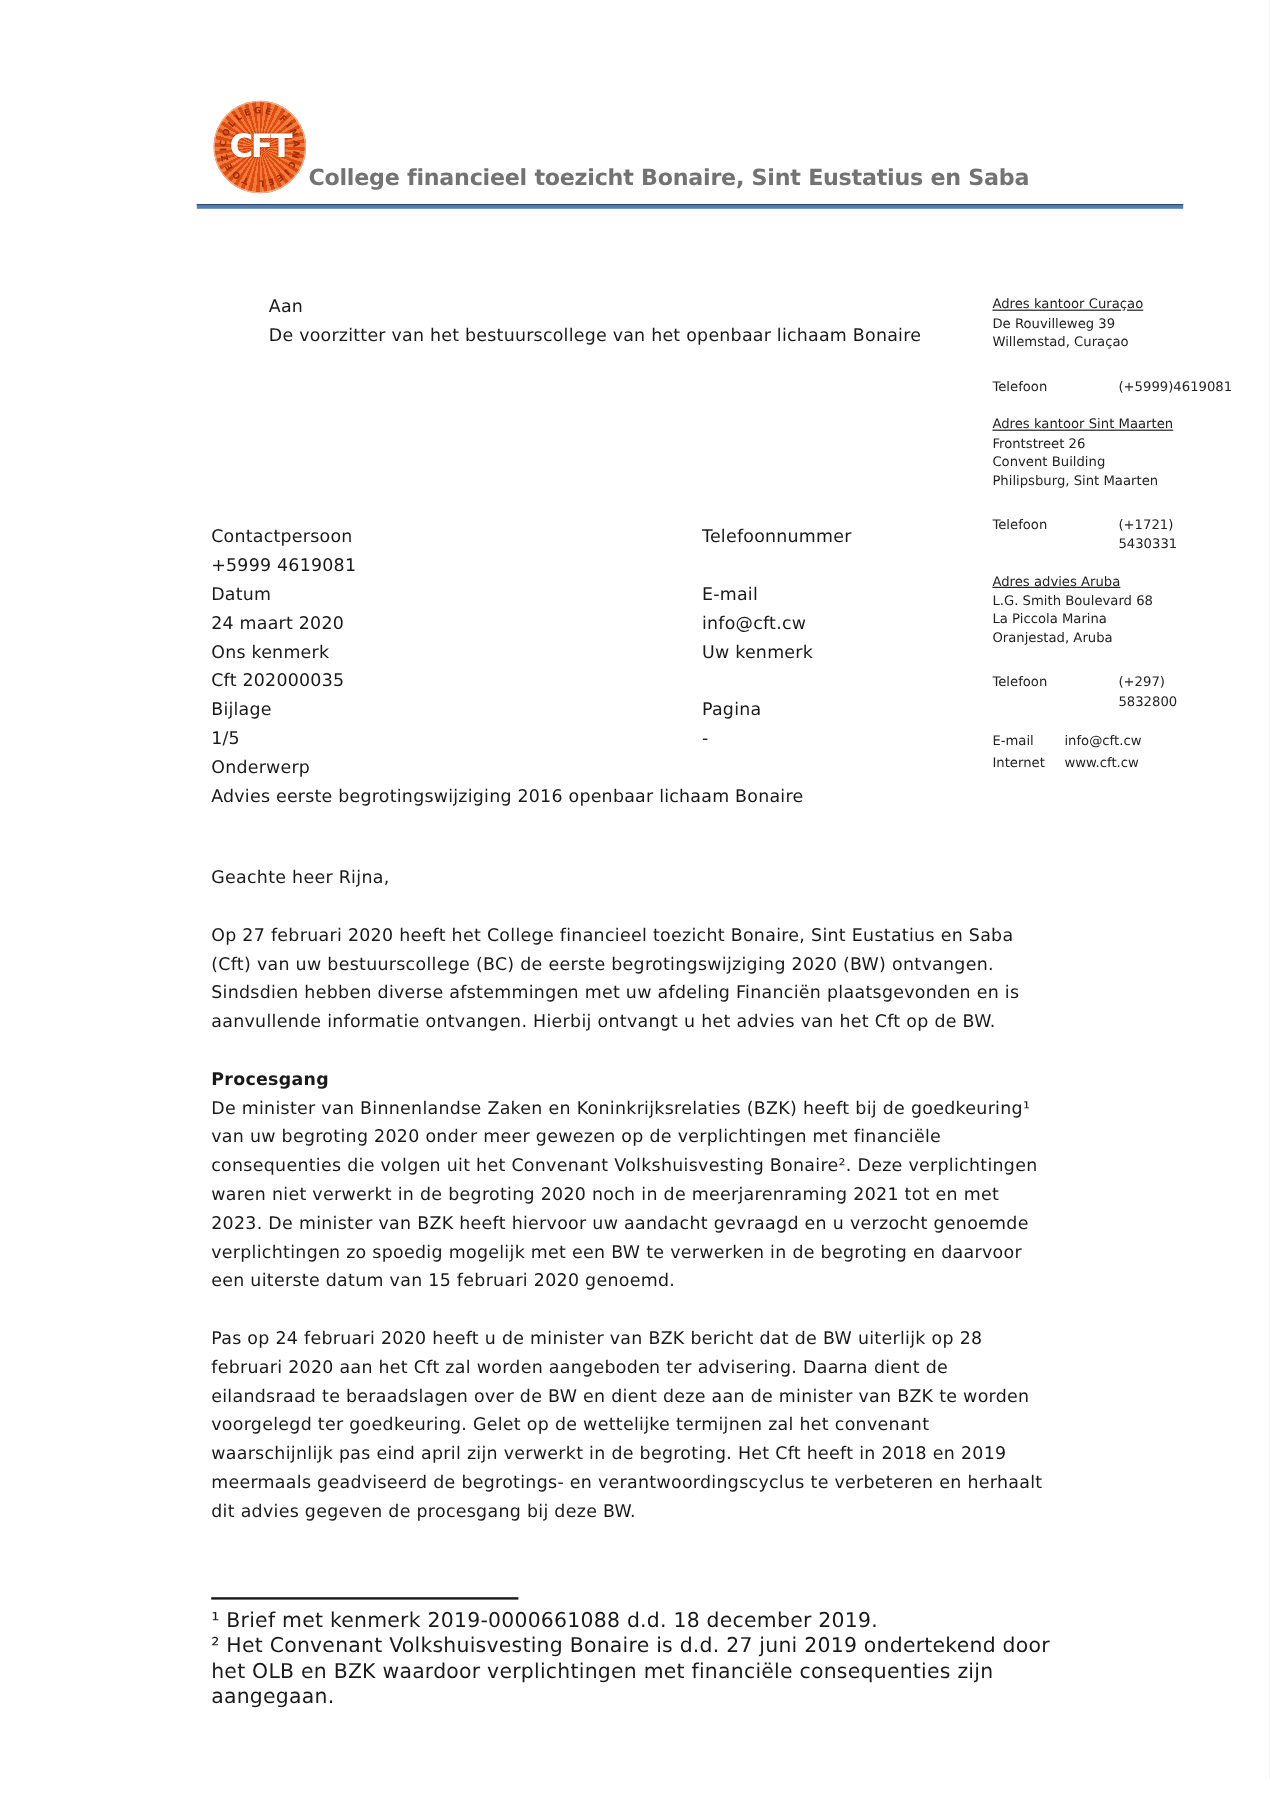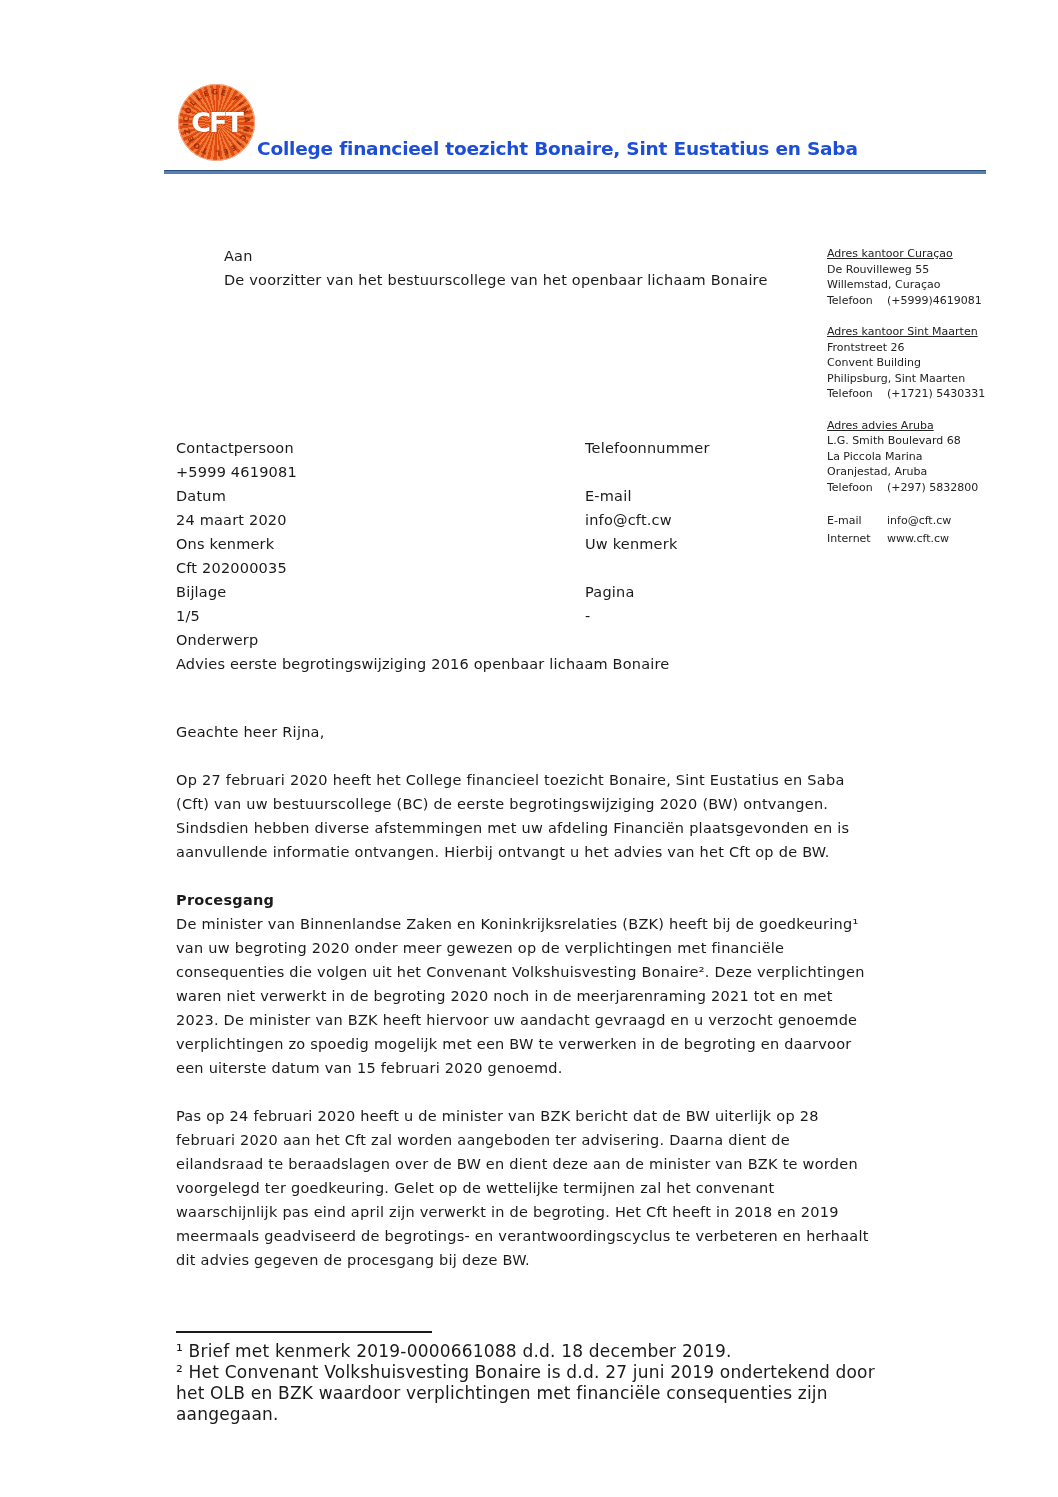--- a/index.html
+++ b/index.html
@@ -23,21 +23,21 @@
   }
   .logo-ring-svg { position:absolute; left:0; top:0; width:77px; height:77px; }
   .logo-monogram {
     position:absolute; left:0; top:0; width:77px; height:77px;
     display:flex; align-items:center; justify-content:center;
     color:#ffffff; font-weight:bold; font-size:27px; letter-spacing:-2px;
     text-shadow:0 0 2px rgba(140,40,5,.8);
   }
   .page-title {
     position:absolute; left:257px; top:138px;
-    font-size:18.5px; font-weight:bold; color:#1d4ed8;
+    font-size:18.5px; font-weight:bold; color:#737373;
     letter-spacing:-0.2px; white-space:nowrap;
   }
   .header-rule {
     position:absolute; left:164px; top:170px;
     width:822px; height:4px;
     border-top:1px solid #2c4e77;
     background:#5580b5;
   }
 
   
@@ -45,21 +45,21 @@
 
   
   .meta { position:absolute; left:176px; top:436px; width:700px; font-size:14.5px; line-height:24px; letter-spacing:0.2px; }
   .meta-row { display:grid; grid-template-columns:409px 1fr; }
   .meta-subject { white-space:nowrap; }
 
   
   .sidebar { position:absolute; left:827px; top:246px; width:175px; font-size:11px; line-height:15.5px; color:#222; }
   .office { margin-bottom:16px; }
   .office-title { text-decoration:underline; }
-  .phone-row { margin-top:0; display:flex; }
+  .phone-row { margin-top:22px; display:flex;gap:45px; }
   .side-label { width:60px; flex:0 0 60px; }
   .side-contact { margin-top:18px; }
   .side-contact .contact-row { display:flex; margin-bottom:2px; }
 
   
   .body { position:absolute; left:176px; top:720px; width:702px; font-size:14.5px; line-height:24px; letter-spacing:0.25px; }
   .body p { margin-bottom:24px; }
   .section-heading { font-weight:bold; }
 
   
@@ -126,21 +126,21 @@
       <span>Onderwerp</span>
       <span></span>
     </div>
     <div class="meta-subject">Advies eerste begrotingswijziging 2016 openbaar lichaam Bonaire</div>
   </div>
 
   <div class="sidebar">
 
     <div class="office">
       <div class="office-title">Adres kantoor Curaçao</div>
-      <div>De Rouvilleweg 55</div>
+      <div>De Rouvilleweg 39</div>
       <div>Willemstad, Curaçao</div>
       <div class="phone-row">
         <span class="side-label">Telefoon</span>
         <span>(+5999)4619081</span>
       </div>
     </div>
 
     <div class="office">
       <div class="office-title">Adres kantoor Sint Maarten</div>
       <div>Frontstreet 26</div>

